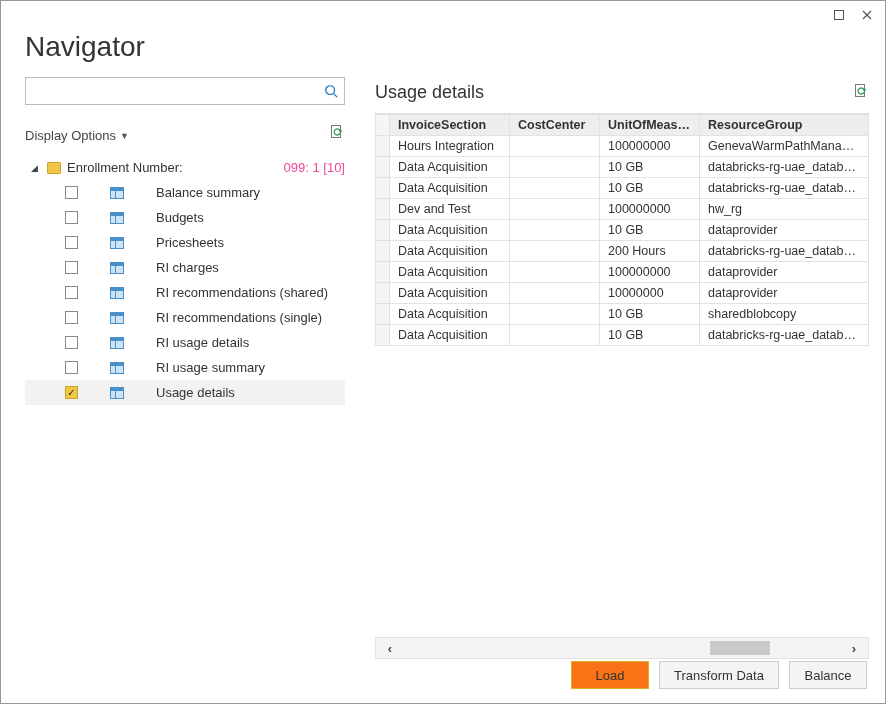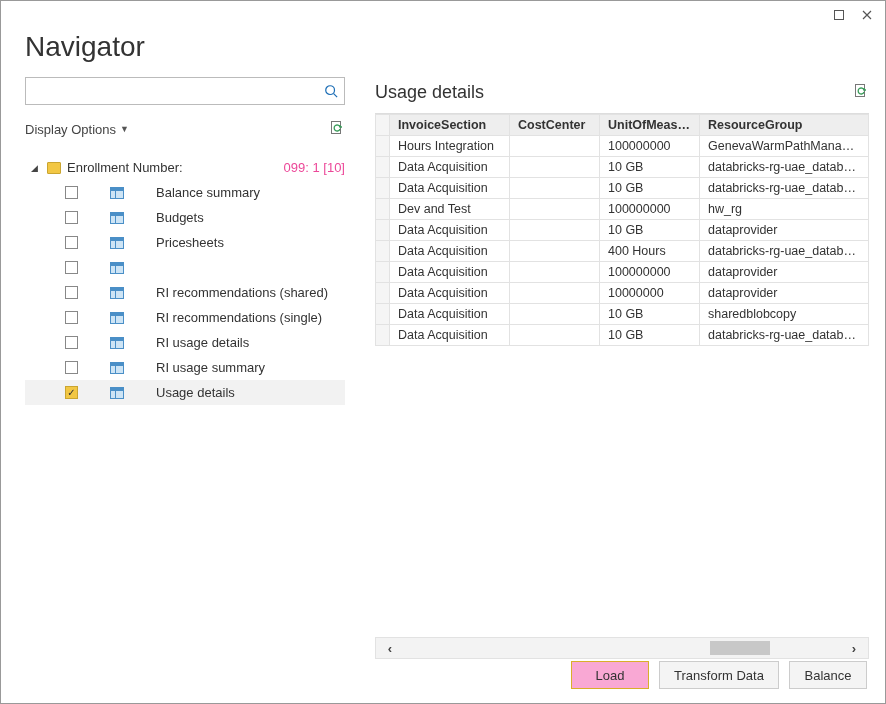--- a/index.html
+++ b/index.html
@@ -59,21 +59,21 @@
     padding: 0 6px;
     font: inherit;
     background: transparent;
   }
   .search-icon {
     width: 26px; display:flex; align-items:center; justify-content:center;
     color: #1b6db5;
   }
   .options-row {
     display: flex;
-    align-items: center;
+    align-items: flex-end;
     justify-content: space-between;
     height: 28px;
     margin-bottom: 12px;
   }
   .options-label {
     display: flex; align-items: center; gap: 4px;
     color: #444;
   }
   .caret-down {
     font-size: 9px; color: #555;
@@ -185,21 +185,21 @@
   }
   .btn {
     min-width: 78px;
     height: 28px;
     border: 1px solid #ccc;
     background: #f4f4f4;
     display:flex; align-items:center; justify-content:center;
     padding: 0 14px;
     font: inherit; color:#333;
   }
-  .btn.primary { background:#f9a8d4; border-color:#d9ae2a;text-align:right; }
+  .btn.primary { background:#f97316; border-color:#d9ae2a;text-align:right; }
   .btn.wide { min-width: 120px; }
 </style>
 </head>
 <body>
 
 <div class="titlebar">
   <div class="win-btn">
     <svg width="10" height="10" viewBox="0 0 10 10">
         <rect x="0.5" y="0.5" width="9" height="9" fill="none" stroke="#555" stroke-width="1"></rect>
       </svg>
@@ -258,20 +258,21 @@
             <span class="tree-label">Budgets</span>
           </div>
           <div class="tree-row child">
             <span class="chk"></span>
             <span class="tbl-icon"></span>
             <span class="tree-label">Pricesheets</span>
           </div>
           <div class="tree-row child">
             <span class="chk"></span>
             <span class="tbl-icon"></span>
+            <span class="tree-label">RI charges</span>
           </div>
           <div class="tree-row child">
             <span class="chk"></span>
             <span class="tbl-icon"></span>
             <span class="tree-label">RI recommendations (shared)</span>
           </div>
           <div class="tree-row child">
             <span class="chk"></span>
             <span class="tbl-icon"></span>
             <span class="tree-label">RI recommendations (single)</span>
@@ -357,21 +358,21 @@
               <td class="rowhead"></td>
               <td>Data Acquisition</td>
               <td></td>
               <td>10 GB</td>
               <td>dataprovider</td>
             </tr>
             <tr>
               <td class="rowhead"></td>
               <td>Data Acquisition</td>
               <td></td>
-              <td>400 Hours</td>
+              <td>200 Hours</td>
               <td>databricks-rg-uae_databricks-</td>
             </tr>
             <tr>
               <td class="rowhead"></td>
               <td>Data Acquisition</td>
               <td></td>
               <td>100000000</td>
               <td>dataprovider</td>
             </tr>
             <tr>

